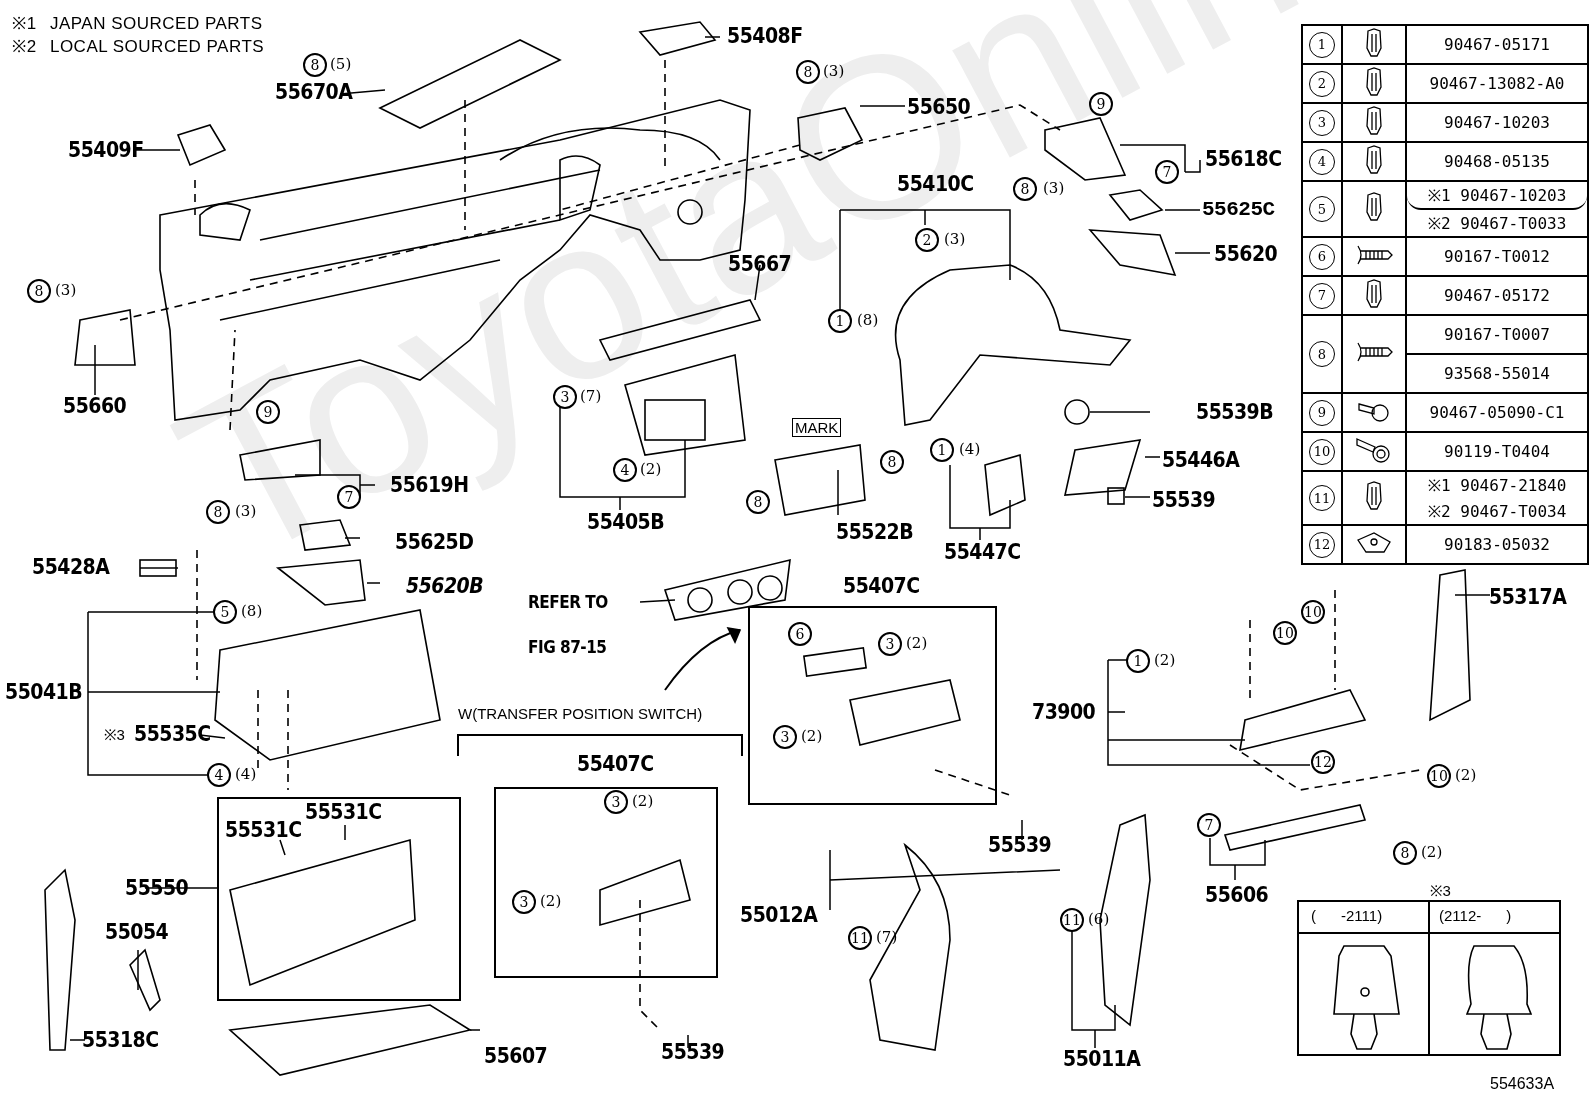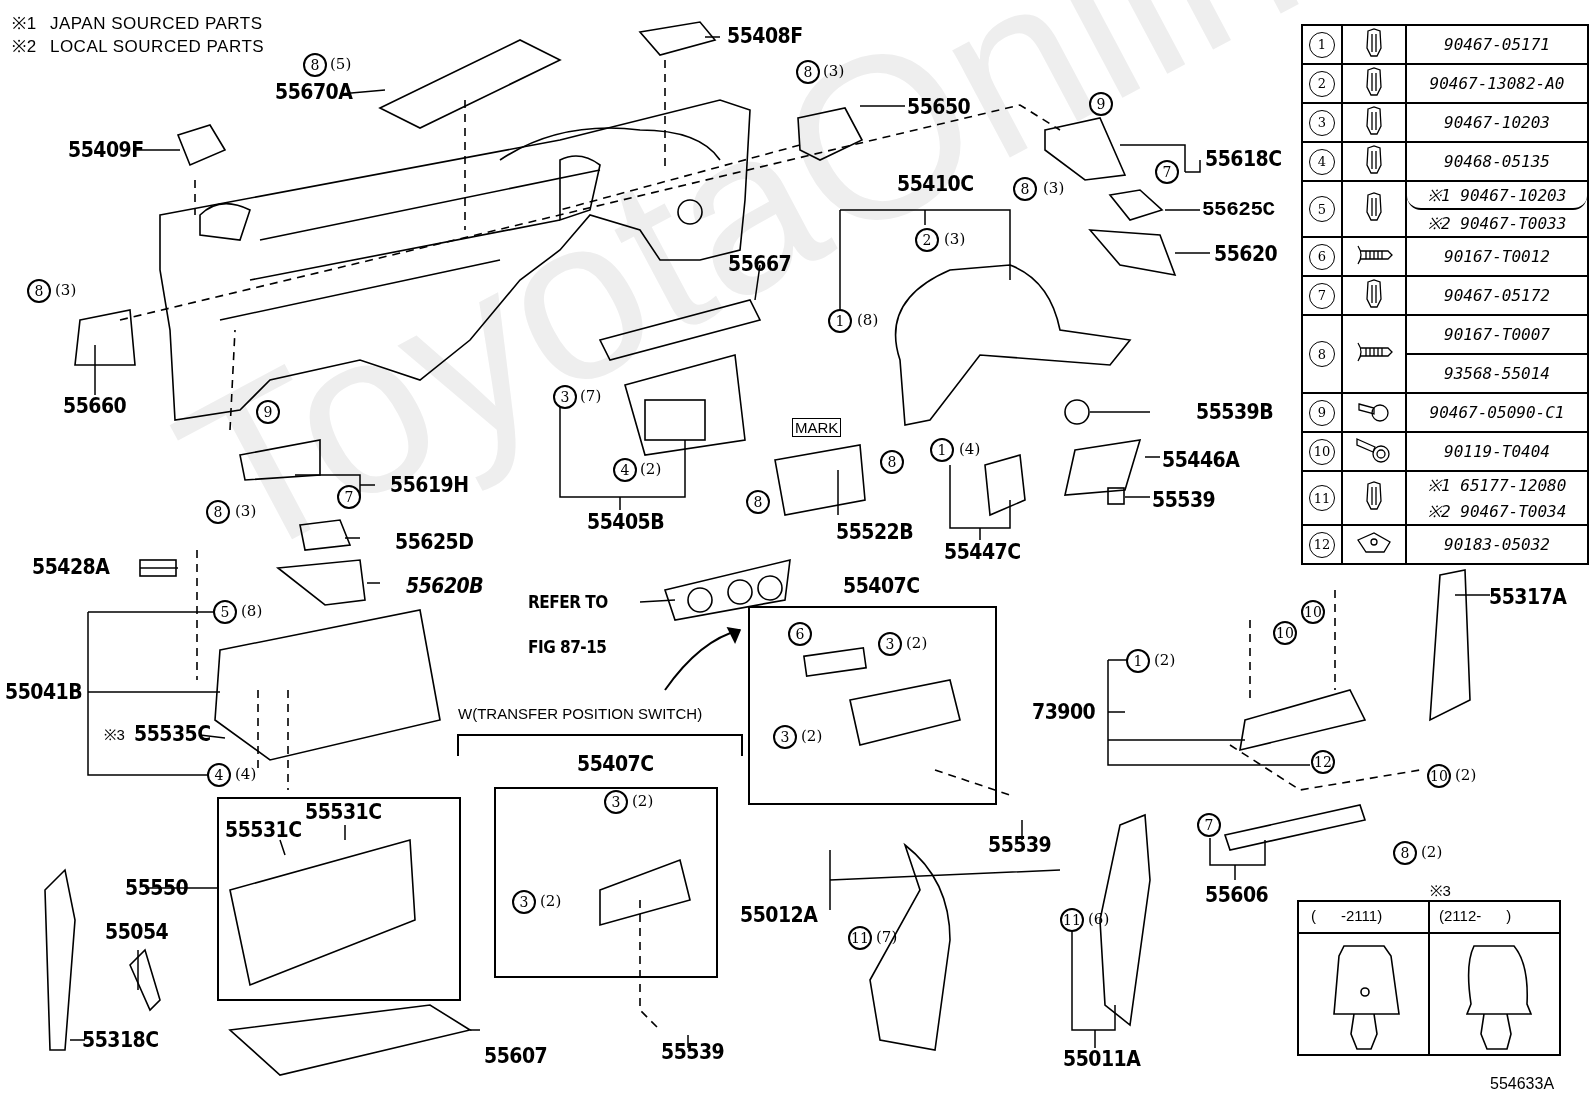--- a/index.html
+++ b/index.html
@@ -10,21 +10,21 @@
   .qty { position:absolute; font-family:"DejaVu Serif", serif; font-size:15px; white-space:nowrap; }
   .circ { position:absolute; width:24px; height:24px; border:2px solid #000; border-radius:50%; background:#fff;
           font-family:"DejaVu Serif", serif; font-size:14px; display:flex; align-items:center; justify-content:center; box-sizing:border-box; cursor:pointer; }
   .smalltxt { font-family:"Liberation Sans", sans-serif; font-size:15px; }
   svg.art { position:absolute; left:0; top:0; }
   
   #legend { position:absolute; left:1301px; top:24px; border-collapse:collapse; }
   #legend td { border:2px solid #000; height:37px; padding:0; text-align:center; font-family:"DejaVu Sans Mono", monospace; font-size:16px; }
   #legend td.c1 { width:38px; }
   #legend td.c2 { width:62px; }
-  #legend td.c3 { width:180px;font-style:italic; }
+  #legend td.c3 { width:180px; }
   #legend .lc { display:inline-flex; width:24px; height:24px; border:1.5px solid #000; border-radius:50%; align-items:center; justify-content:center; font-family:"DejaVu Serif", serif; font-size:13px; }
   .framebox { position:absolute; border:2px solid #000; }
   .watermark { position:absolute; left:140px; top:380px; font-family:"Liberation Sans", sans-serif; font-size:230px; color:#eeeeee; transform:rotate(-28deg); transform-origin:left top; white-space:nowrap; pointer-events:none; }
 </style>
 </head>
 <body>
 
 <div class="watermark">ToyotaOnline</div>
 
 <svg class="art" width="1592" height="1099" fill="none" stroke="#000" stroke-width="1.6">
@@ -348,21 +348,21 @@
             <circle cx="26" cy="19" r="4"></circle>
           </svg></td>
         <td class="c3">90119-T0404</td>
       </tr>
       <tr>
         <td class="c1" rowspan="1"><span class="lc">11</span></td>
         <td class="c2" rowspan="1"><svg width="22" height="30" viewBox="0 0 22 30" fill="none" stroke="#000" stroke-width="1.3">
             <path d="M5 3 L11 1 L17 3 L18 20 L14 28 L8 28 L4 20 Z M9 6 L9 24 M13 6 L13 24"></path>
           </svg></td>
         <td class="c3">
-          <div style="padding: 2px 0px;">※1 65177-12080</div>
+          <div style="padding: 2px 0px;">※1 90467-21840</div>
           <div style="padding: 2px 0px;">※2 90467-T0034</div>
         </td>
       </tr>
       <tr>
         <td class="c1" rowspan="1"><span class="lc">12</span></td>
         <td class="c2" rowspan="1"><svg width="40" height="26" viewBox="0 0 40 26" fill="none" stroke="#000" stroke-width="1.3">
             <path d="M4 10 L20 3 L36 12 L30 22 L12 22 Z"></path>
             <circle cx="20" cy="12" r="3"></circle>
           </svg></td>
         <td class="c3">90183-05032</td>

